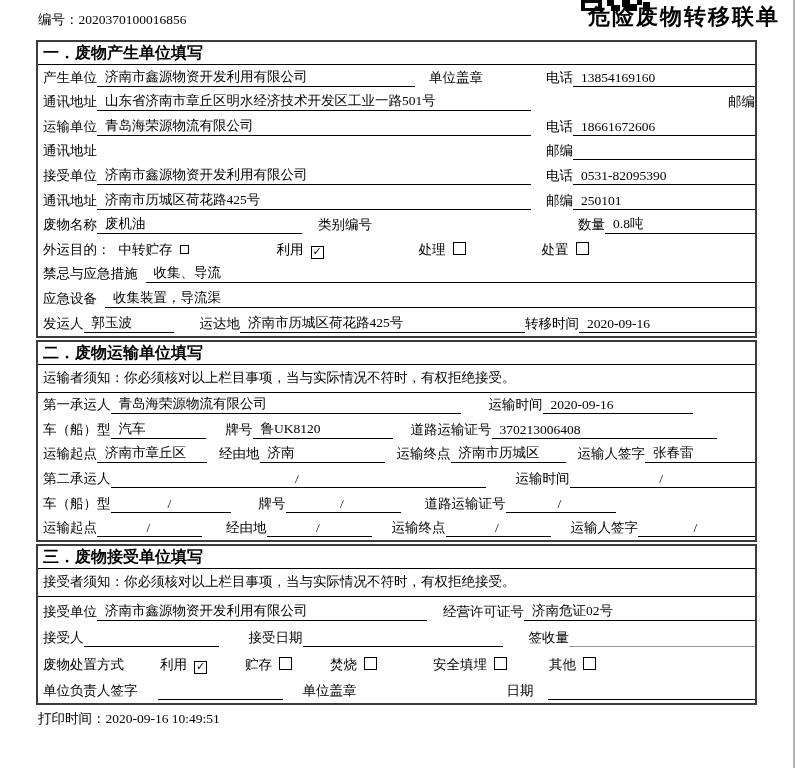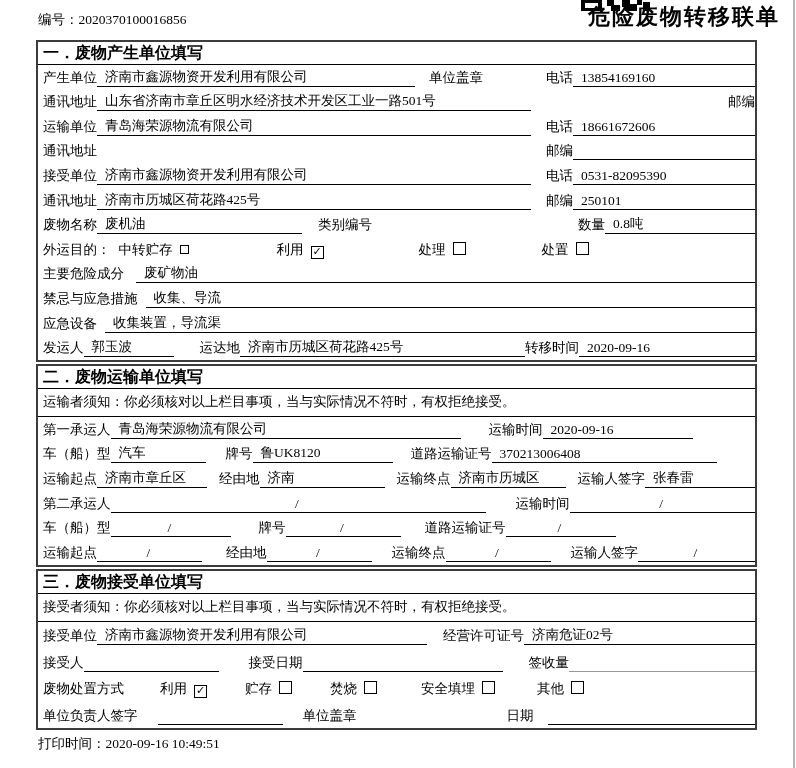--- a/index.html
+++ b/index.html
@@ -104,24 +104,20 @@
 
 
   <div class="frow">
     <span class="lbl">外运目的：</span>
     <span class="lbl" style="margin-left:8px"><span>中转贮存</span><span class="cb sm"></span></span>
     <span class="lbl" style="margin-left:88px"><span>利用</span><span class="cb">✓</span></span>
     <span class="lbl" style="margin-left:95px"><span>处理</span><span class="cb"></span></span>
     <span class="lbl" style="margin-left:76px"><span>处置</span><span class="cb"></span></span>
   </div>
 
-  <div class="frow">
-    <span class="lbl">主要危险成分</span>
-    <span class="val fill" style="margin-left:12px">废矿物油</span>
-  </div>
 
   <div class="frow">
     <span class="lbl">禁忌与应急措施</span>
     <span class="val fill" style="margin-left:8px">收集、导流</span>
   </div>
 
   <div class="frow">
     <span class="lbl">应急设备</span>
     <span class="val fill" style="margin-left:8px">收集装置，导流渠</span>
   </div>
@@ -213,21 +209,21 @@
     <span class="val" style="width:200px"></span>
     <span class="lbl" style="margin-left:26px">签收量</span>
     <span class="val fill" style="border-color:#999"></span>
   </div>
 
   <div class="frow">
     <span class="lbl">废物处置方式</span>
     <span class="lbl" style="margin-left:36px"><span>利用</span><span class="cb">✓</span></span>
     <span class="lbl" style="margin-left:38px"><span>贮存</span><span class="cb"></span></span>
     <span class="lbl" style="margin-left:38px"><span>焚烧</span><span class="cb"></span></span>
-    <span class="lbl" style="margin-left:44px"><span>安全填埋</span><span class="cb"></span></span>
+    <span class="lbl" style="margin-left:56px"><span>安全填埋</span><span class="cb"></span></span>
     <span class="lbl" style="margin-left:42px"><span>其他</span><span class="cb"></span></span>
   </div>
 
   <div class="frow">
     <span class="lbl">单位负责人签字</span>
     <span class="val" style="width:125px;margin-left:20px"></span>
     <span class="lbl" style="margin-left:20px">单位盖章</span>
     <span class="lbl" style="margin-left:150px">日期</span>
     <span class="val fill" style="margin-left:14px"></span>
   </div>

